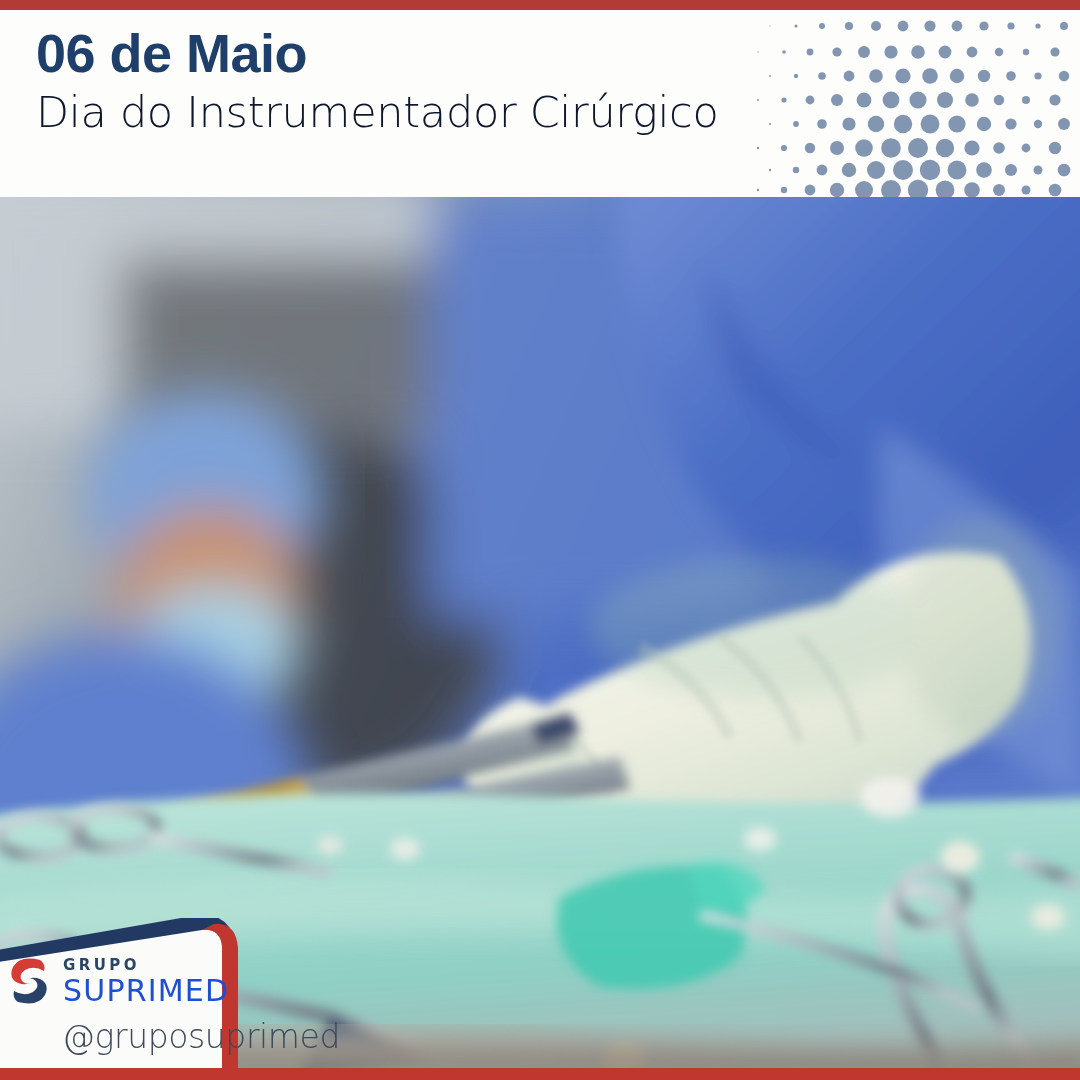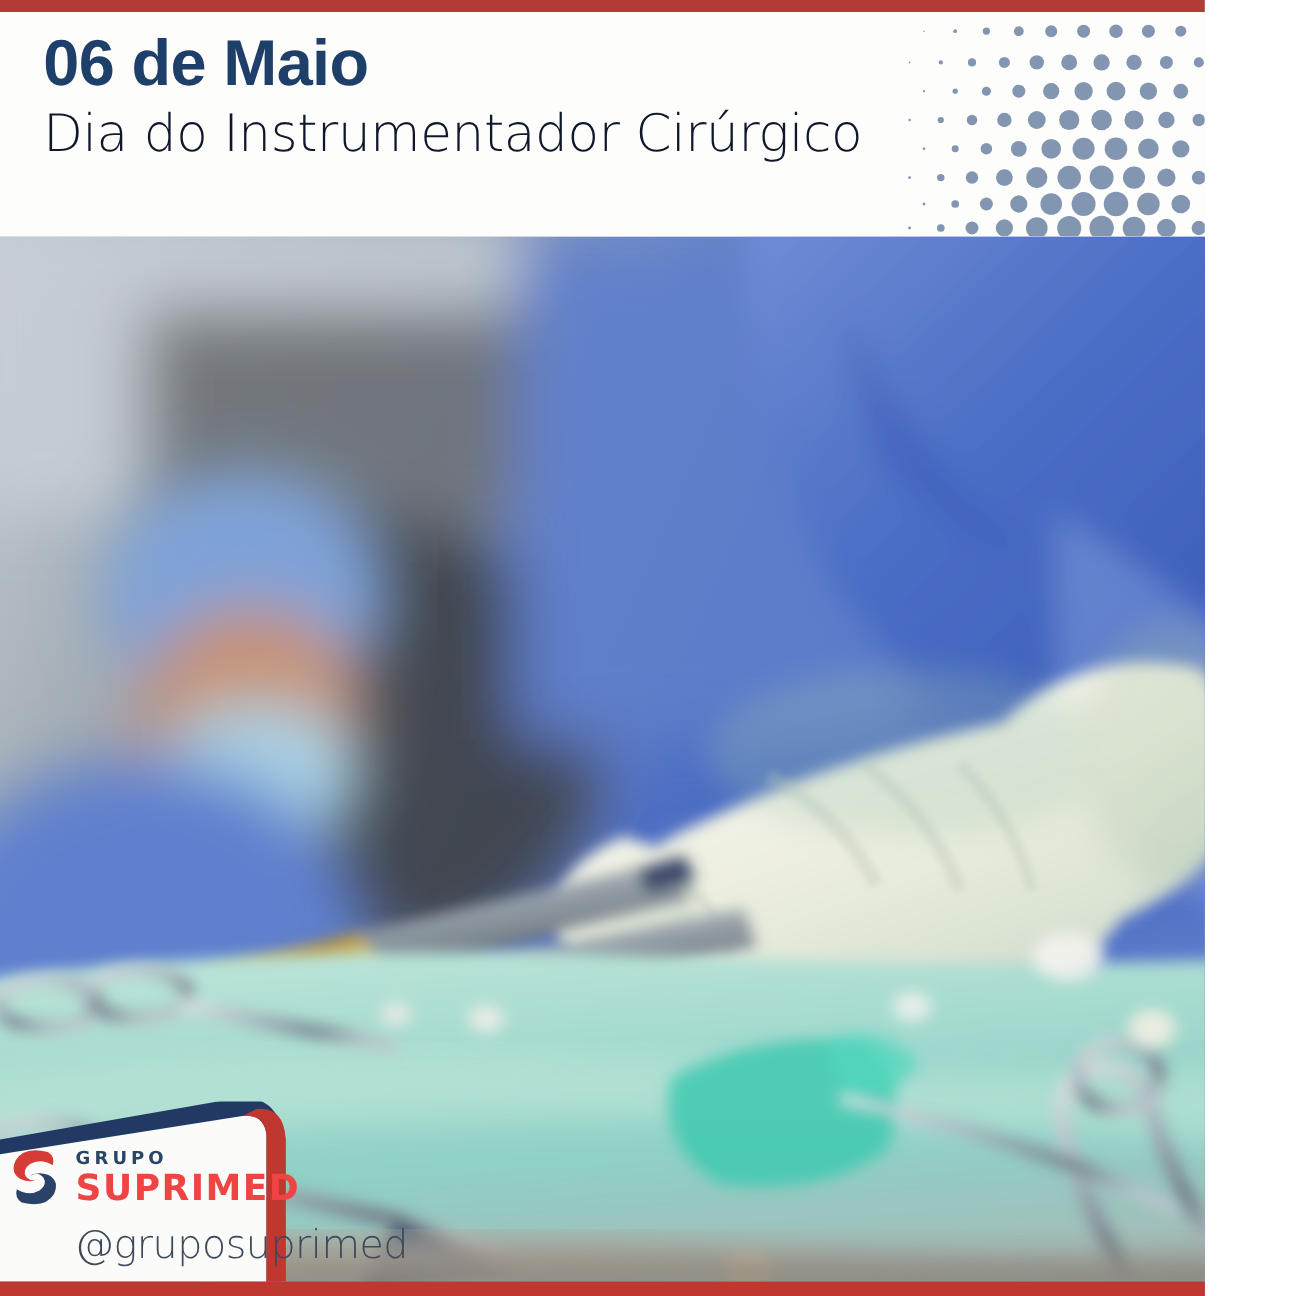--- a/index.html
+++ b/index.html
@@ -1,19 +1,19 @@
 <!DOCTYPE html>
 <html><head>
 <meta charset="utf-8">
 <style>
   * { margin:0; padding:0; box-sizing:border-box; }
   html,body { width:1080px; height:1080px; background:#ffffff;
     font-family:"Liberation Sans", sans-serif; overflow:hidden; }
 
-  .poster { position:relative; width:1004px; height:1080px; overflow:hidden; background:#fff; }
+  .poster { position:relative; width:1080px; height:1080px; overflow:hidden; background:#fff; }
 
   
   .top-bar { position:absolute; top:0; left:0; width:1080px; height:10px;
     background:#B23B35; z-index:40; }
 
   
   .header-band { position:absolute; top:10px; left:0; width:1080px; height:187px;
     background:#FDFDFC; z-index:30; overflow:hidden; }
 
   .header-text { position:absolute; left:36px; top:14px; z-index:4; }
@@ -43,21 +43,21 @@
 
   .logo-content { position:absolute; left:0; bottom:12px; width:268px; height:150px;
     z-index:51; }
 
   .brandmark { position:absolute; left:6px; top:36px; width:46px; height:54px; }
   .brandmark svg { display:block; width:46px; height:54px; }
 
   .brandtext { position:absolute; left:39px; top:40px;margin-left:24px; }
   .brand-grupo { font-size:15px; font-weight:bold; color:#2B4664;
     letter-spacing:3.4px; line-height:1; font-family:"DejaVu Sans", sans-serif; }
-  .brand-suprimed { font-size:30px; font-weight:bold; color:#ef4444;
+  .brand-suprimed { font-size:30px; font-weight:normal; color:#1d4ed8;
     letter-spacing:1.2px; line-height:1; margin-top:3px;
     font-family:"DejaVu Sans", sans-serif; }
 
   .handle { position:absolute; left:14px; top:102px; font-size:33px;
     font-weight:300; color:#3C4A5A; letter-spacing:-0.4px; line-height:1;
     font-family:"DejaVu Sans", sans-serif; white-space:nowrap;margin-left:48px; }
 </style>
 </head>
 <body>
 

